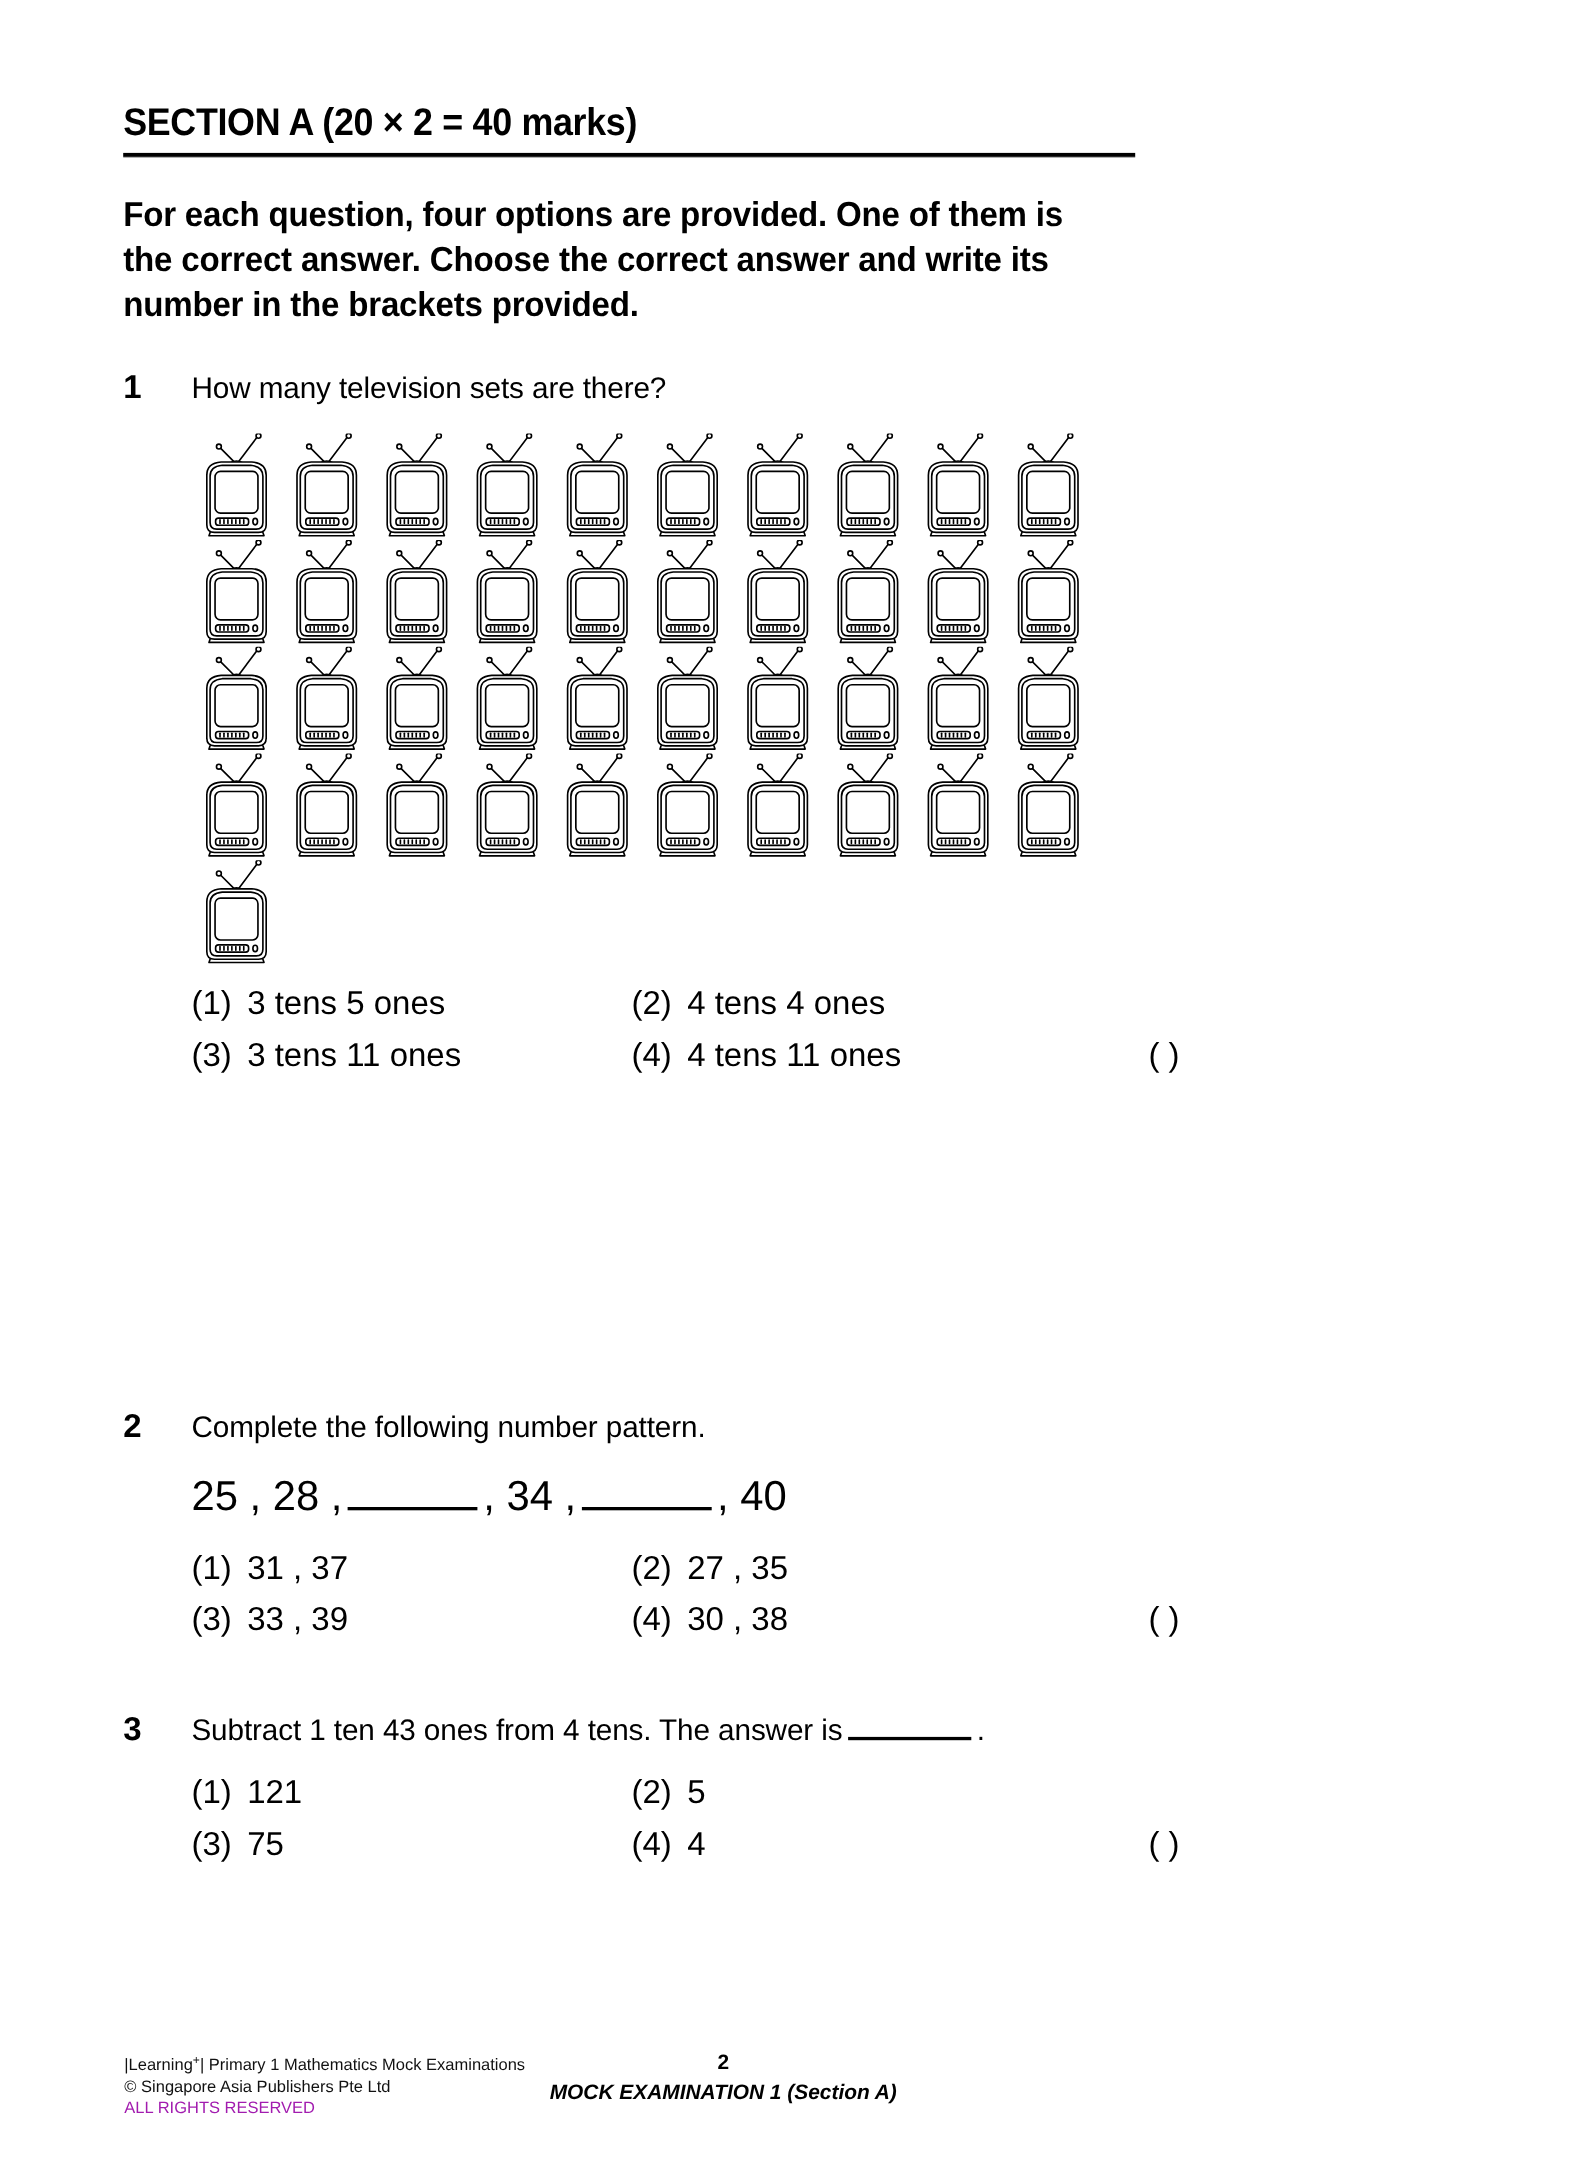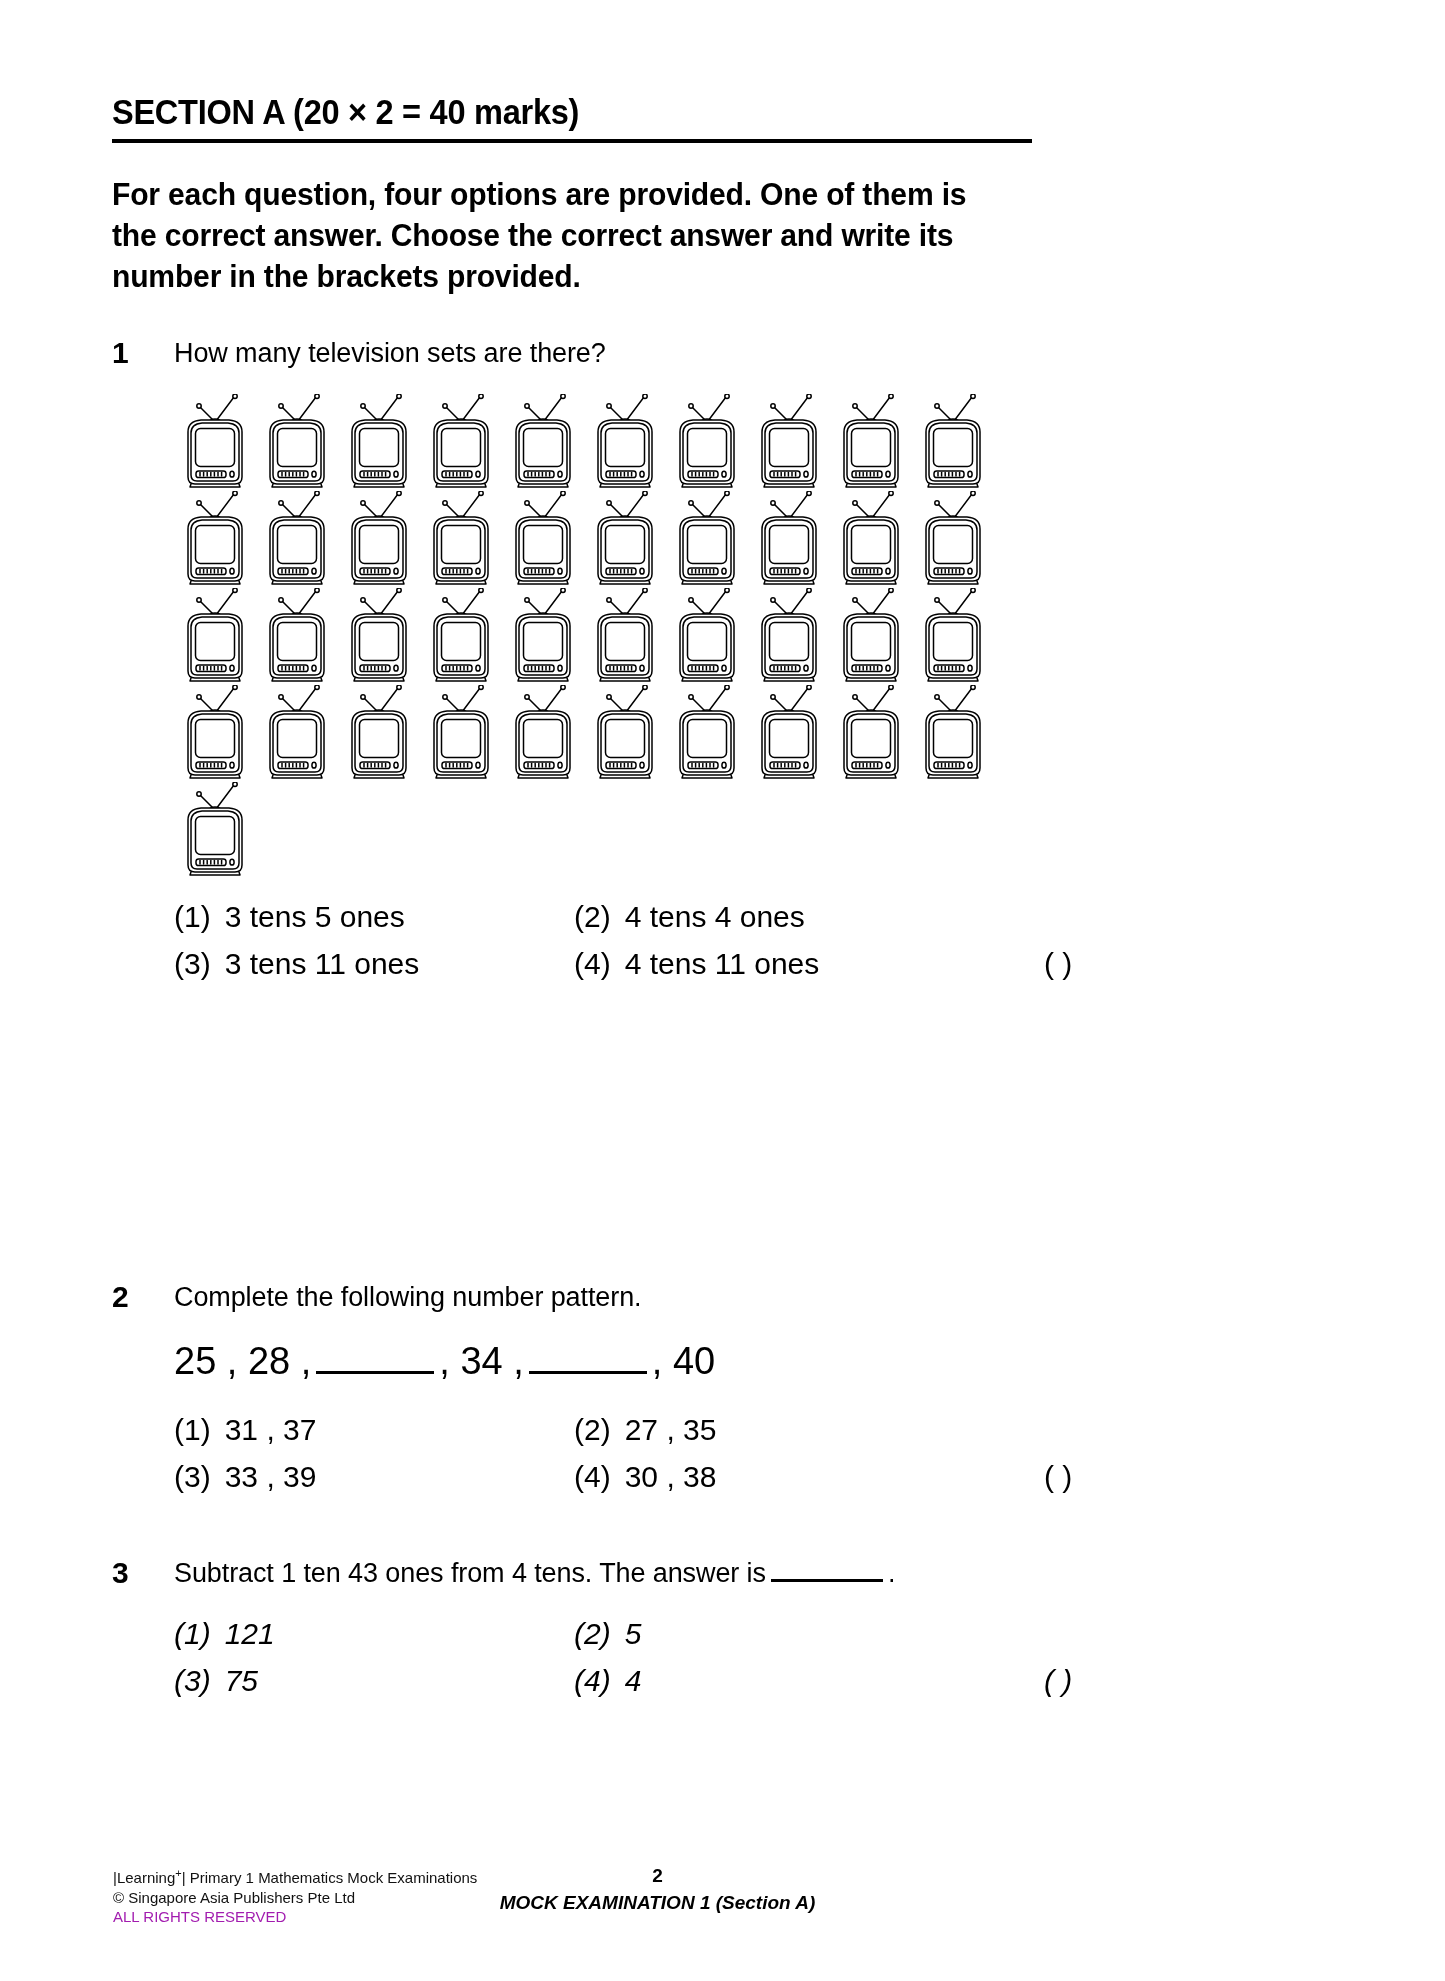--- a/index.html
+++ b/index.html
@@ -112,21 +112,21 @@
   }
   .tv-cell svg { display: block; }
 
   
   .options {
     margin-left: 62px;
     margin-top: 10px;
   }
   .opt-row {
     display: flex;
-    align-items: flex-end;
+    align-items: center;
     height: 47px;
   }
   .opt {
     font-size: 30px;
     line-height: 38px;
     white-space: nowrap;
   }
   .opt-label { margin-right: 14px; }
   .opt-a { width: 400px; flex: 0 0 400px; }
   .opt-b { width: 400px; flex: 0 0 400px; }
@@ -1659,21 +1659,21 @@
   </div>
 
   <div class="question" id="q3" style="top:1538px;">
     <div class="q-head">
       <div class="q-num">3</div>
       <div class="q-text">
         <span>Subtract 1 ten 43 ones from 4 tens. The answer is</span><span class="blank-line short"></span><span>.</span>
       </div>
     </div>
 
-    <div class="options" style="margin-top:14px;font-style:italic;">
+    <div class="options" style="margin-top:14px;">
       <div class="opt-row">
         <div class="opt opt-a">
           <span class="opt-label">(1)</span><span>121</span>
         </div>
         <div class="opt opt-b">
           <span class="opt-label">(2)</span><span>5</span>
         </div>
       </div>
       <div class="opt-row">
         <div class="opt opt-a">

